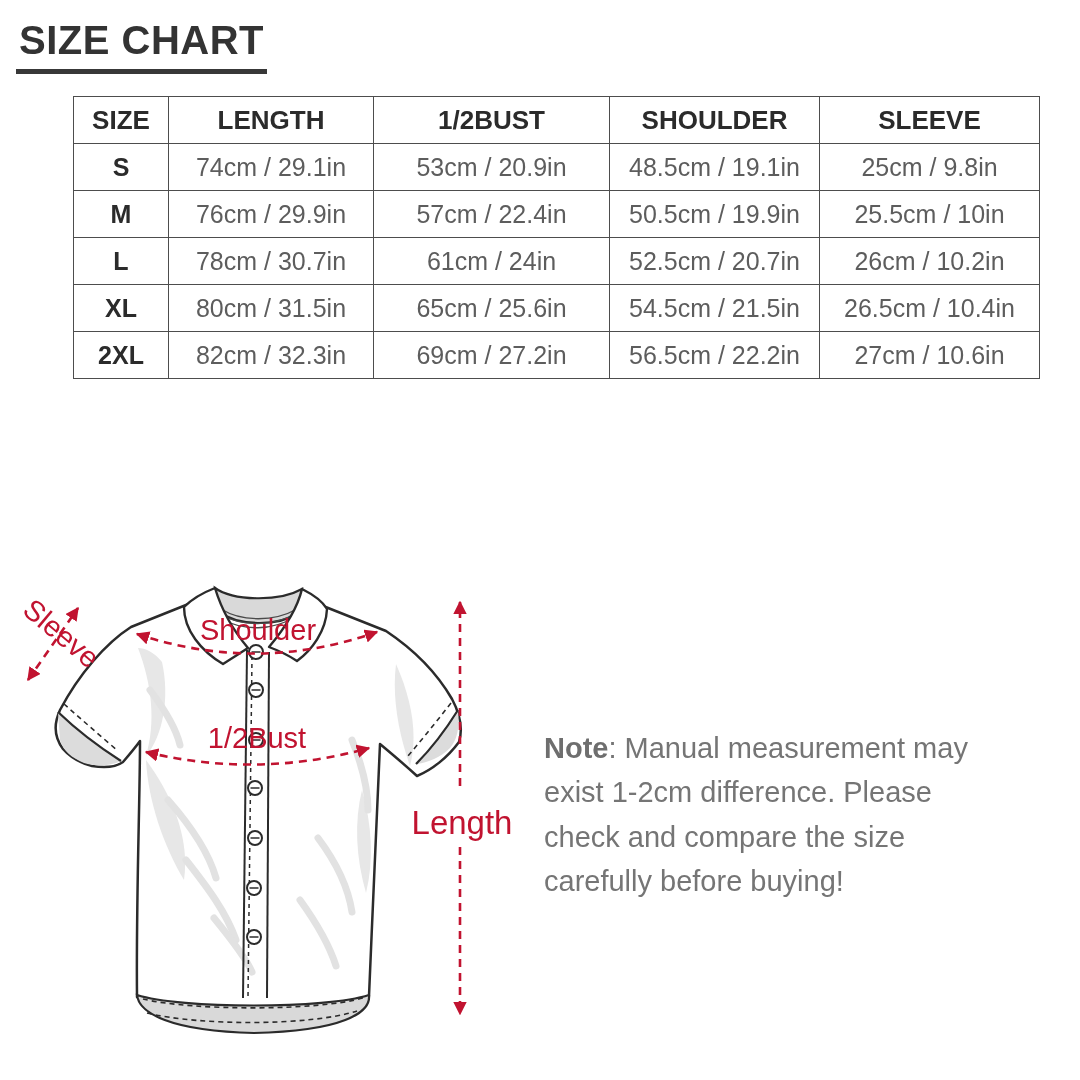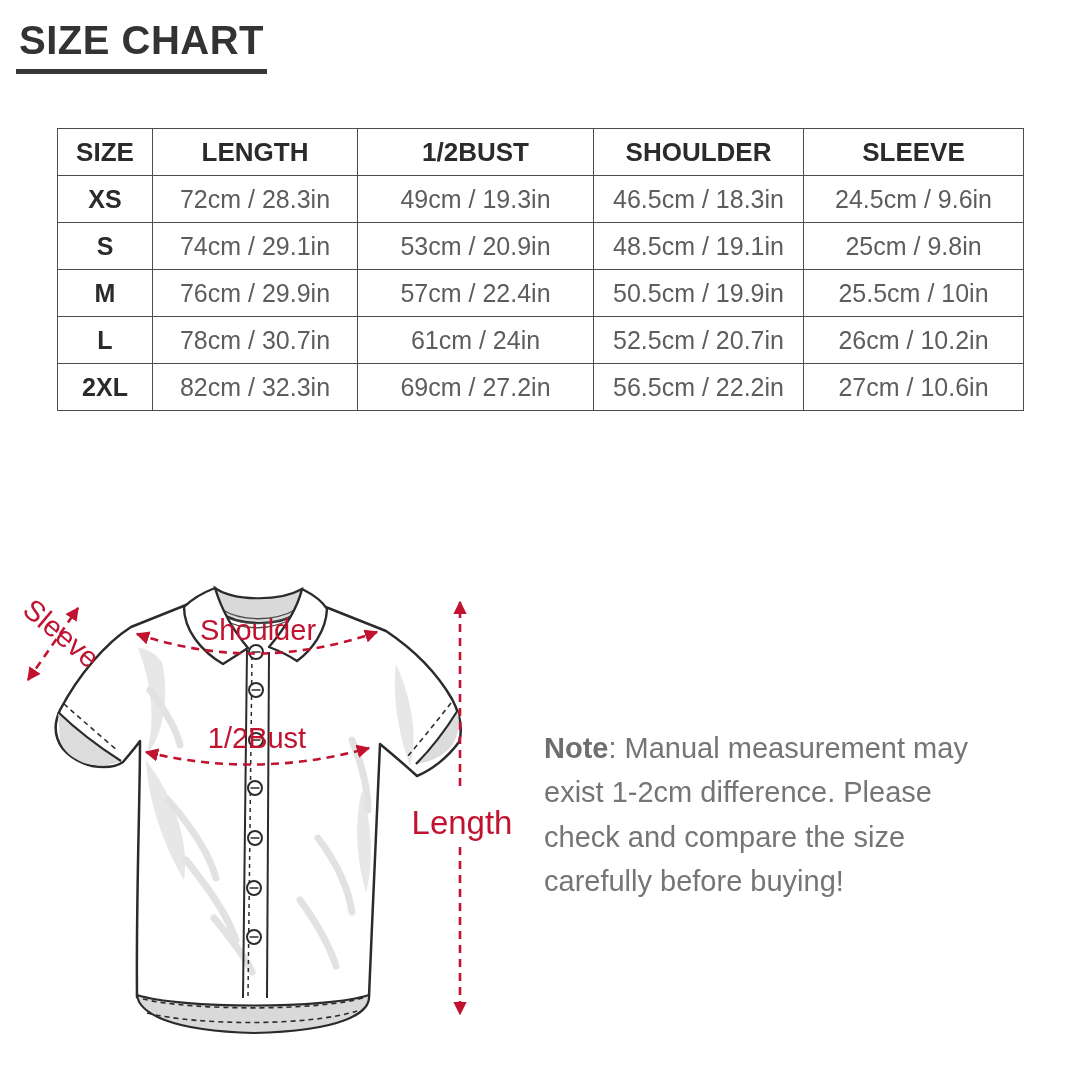--- a/index.html
+++ b/index.html
@@ -8,22 +8,22 @@
     font-family:"Liberation Sans", sans-serif; overflow:hidden;
   }
   
   .title-wrap { position:absolute; top:18px; left:16px; width:100%; text-align:left; }
   .title-wrap h1 {
     display:inline-block; margin:0; font-size:40px; font-weight:bold; color:#333;
     letter-spacing:0.5px; border-bottom:5px solid #383838; padding:0 3px 6px 3px;
   }
   
   table.size-table {
-    position:absolute; left:57px; top:96px; width:966px;
-    border-collapse:collapse; table-layout:fixed;margin-top:32px;
+    position:absolute; left:73px; top:96px; width:966px;
+    border-collapse:collapse; table-layout:fixed;
   }
   table.size-table th, table.size-table td {
     border:1px solid #4d4d4d; text-align:center; vertical-align:middle;
     height:47px; padding:0; box-sizing:border-box; background:#fff;
   }
   table.size-table th { font-size:26px; font-weight:bold; color:#2b2b2b; }
   td.size-cell { font-size:25px; font-weight:bold; color:#2b2b2b; }
   td.val-cell  { font-size:25px; font-weight:normal; color:#5d5d5d; }
   
   svg.diagram { position:absolute; left:0; top:560px; width:540px; height:520px; }
@@ -61,46 +61,46 @@
       <tr>
           <th>SIZE</th>
           <th>LENGTH</th>
           <th>1/2BUST</th>
           <th>SHOULDER</th>
           <th>SLEEVE</th>
         </tr>
     </thead>
     <tbody>
         <tr>
-          <td class="size-cell">XS</td>
-          <td class="val-cell">72cm / 28.3in</td>
-          <td class="val-cell">49cm / 19.3in</td>
-          <td class="val-cell">46.5cm / 18.3in</td>
-          <td class="val-cell">24.5cm / 9.6in</td>
-        </tr>
-        <tr>
           <td class="size-cell">S</td>
           <td class="val-cell">74cm / 29.1in</td>
           <td class="val-cell">53cm / 20.9in</td>
           <td class="val-cell">48.5cm / 19.1in</td>
           <td class="val-cell">25cm / 9.8in</td>
         </tr>
         <tr>
           <td class="size-cell">M</td>
           <td class="val-cell">76cm / 29.9in</td>
           <td class="val-cell">57cm / 22.4in</td>
           <td class="val-cell">50.5cm / 19.9in</td>
           <td class="val-cell">25.5cm / 10in</td>
         </tr>
         <tr>
           <td class="size-cell">L</td>
           <td class="val-cell">78cm / 30.7in</td>
           <td class="val-cell">61cm / 24in</td>
           <td class="val-cell">52.5cm / 20.7in</td>
           <td class="val-cell">26cm / 10.2in</td>
+        </tr>
+        <tr>
+          <td class="size-cell">XL</td>
+          <td class="val-cell">80cm / 31.5in</td>
+          <td class="val-cell">65cm / 25.6in</td>
+          <td class="val-cell">54.5cm / 21.5in</td>
+          <td class="val-cell">26.5cm / 10.4in</td>
         </tr>
         <tr>
           <td class="size-cell">2XL</td>
           <td class="val-cell">82cm / 32.3in</td>
           <td class="val-cell">69cm / 27.2in</td>
           <td class="val-cell">56.5cm / 22.2in</td>
           <td class="val-cell">27cm / 10.6in</td>
         </tr>
       </tbody>
   </table>

